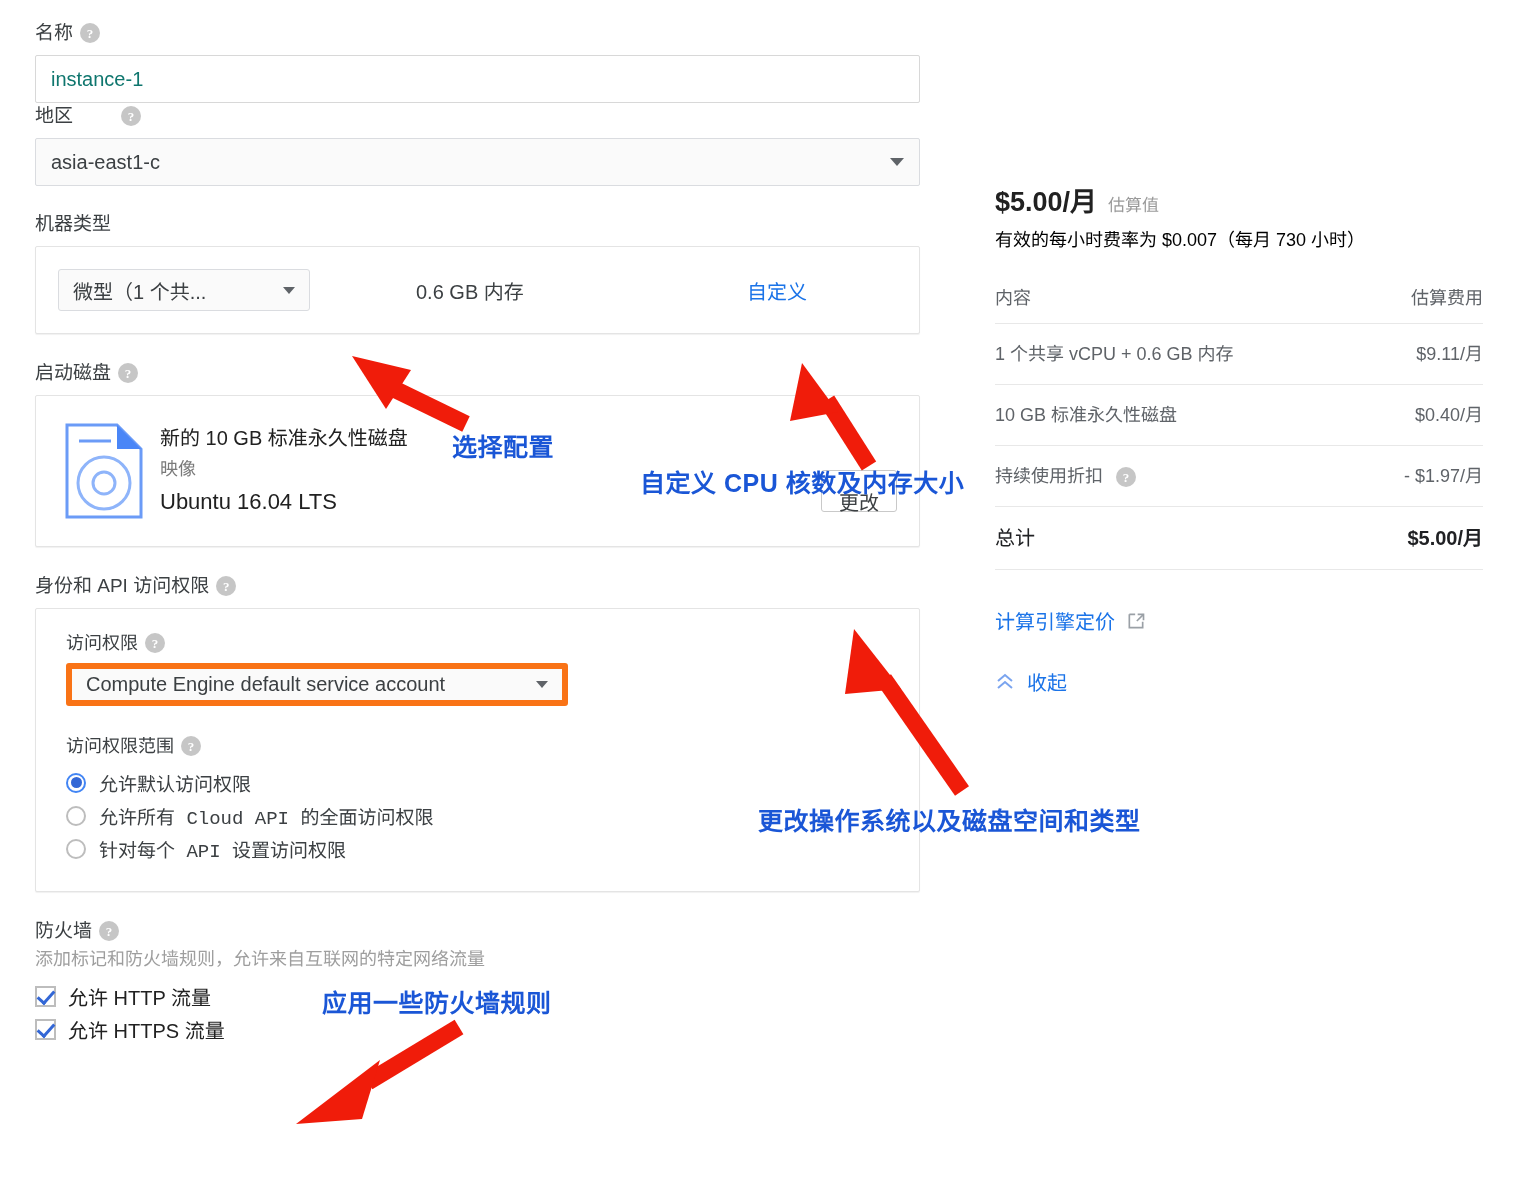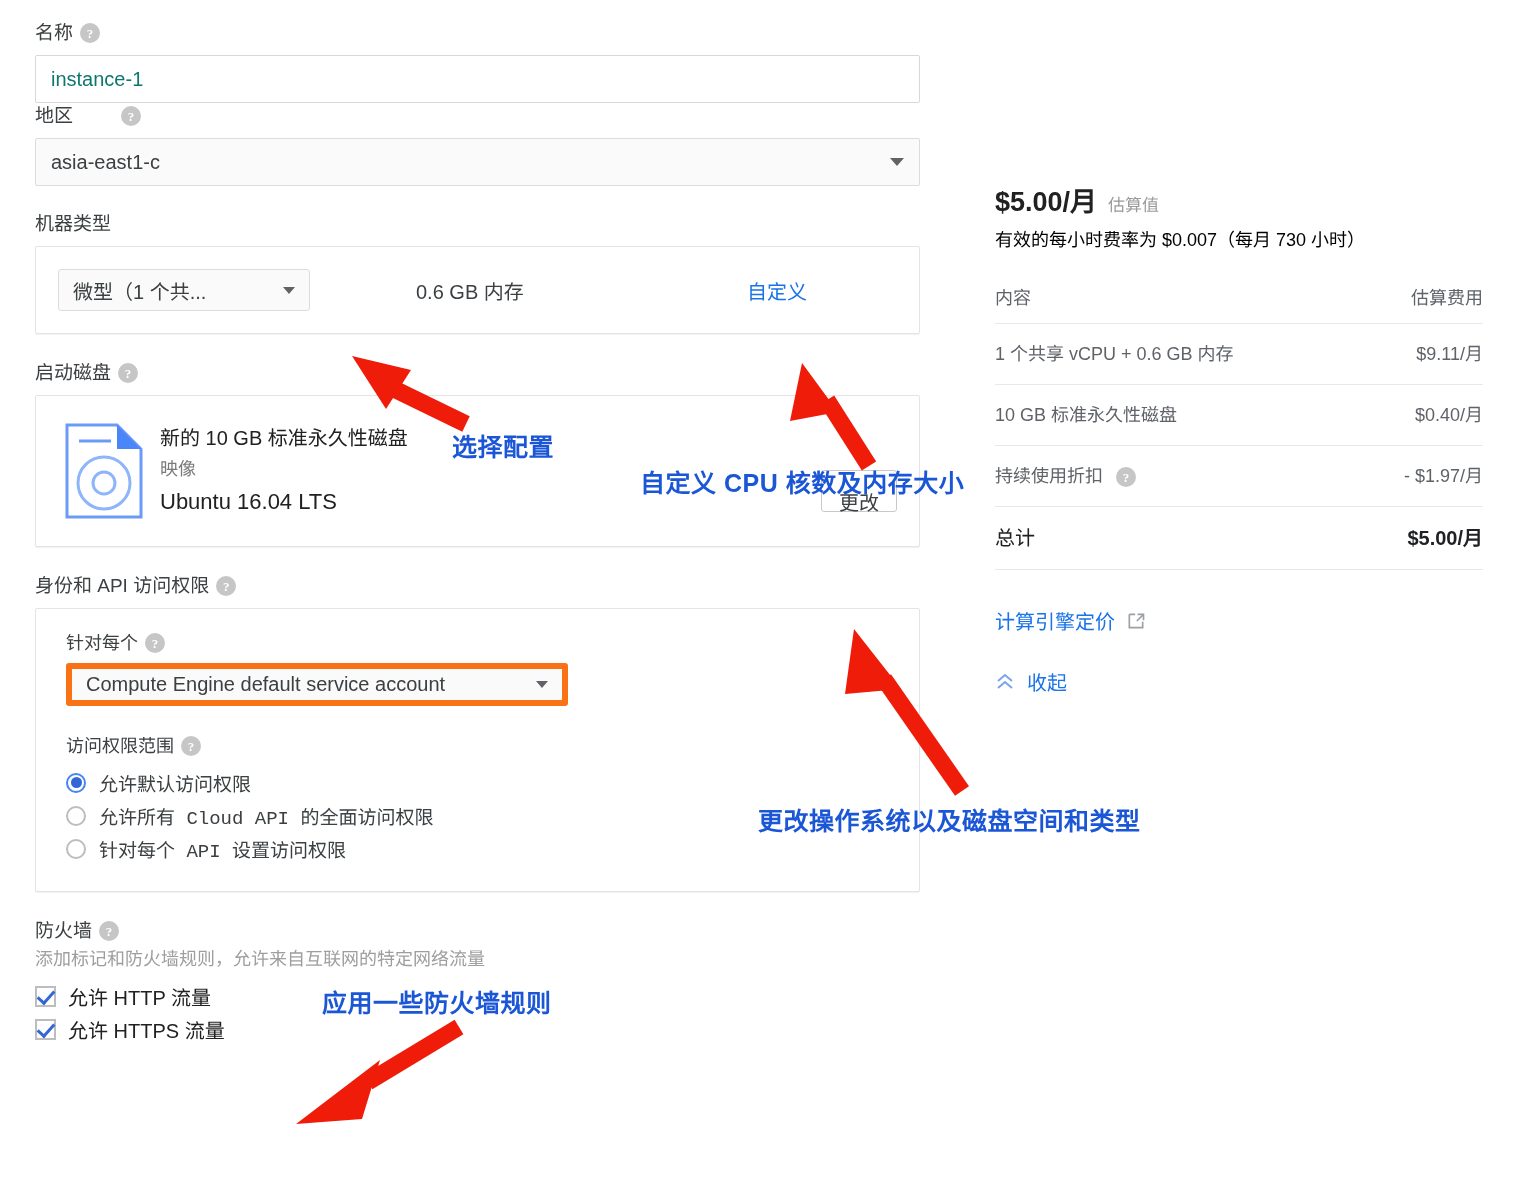--- a/index.html
+++ b/index.html
@@ -238,21 +238,21 @@
       <button class="btn-change">更改</button>
     </div>
 
     
     <div class="field-label" style="margin-top:26px;">
       <span>身份和 API 访问权限</span>
       <span class="help-icon">?</span>
     </div>
     <div class="card id-card">
       <div class="sub-label">
-        <span>针对每个</span>
+        <span>访问权限</span>
         <span class="help-icon">?</span>
       </div>
       <div class="sa-select">
         <span>Compute Engine default service account</span>
         <span class="caret sm"></span>
       </div>
 
       <div class="scopes">
         <div class="sub-label">
           <span>访问权限范围</span>

